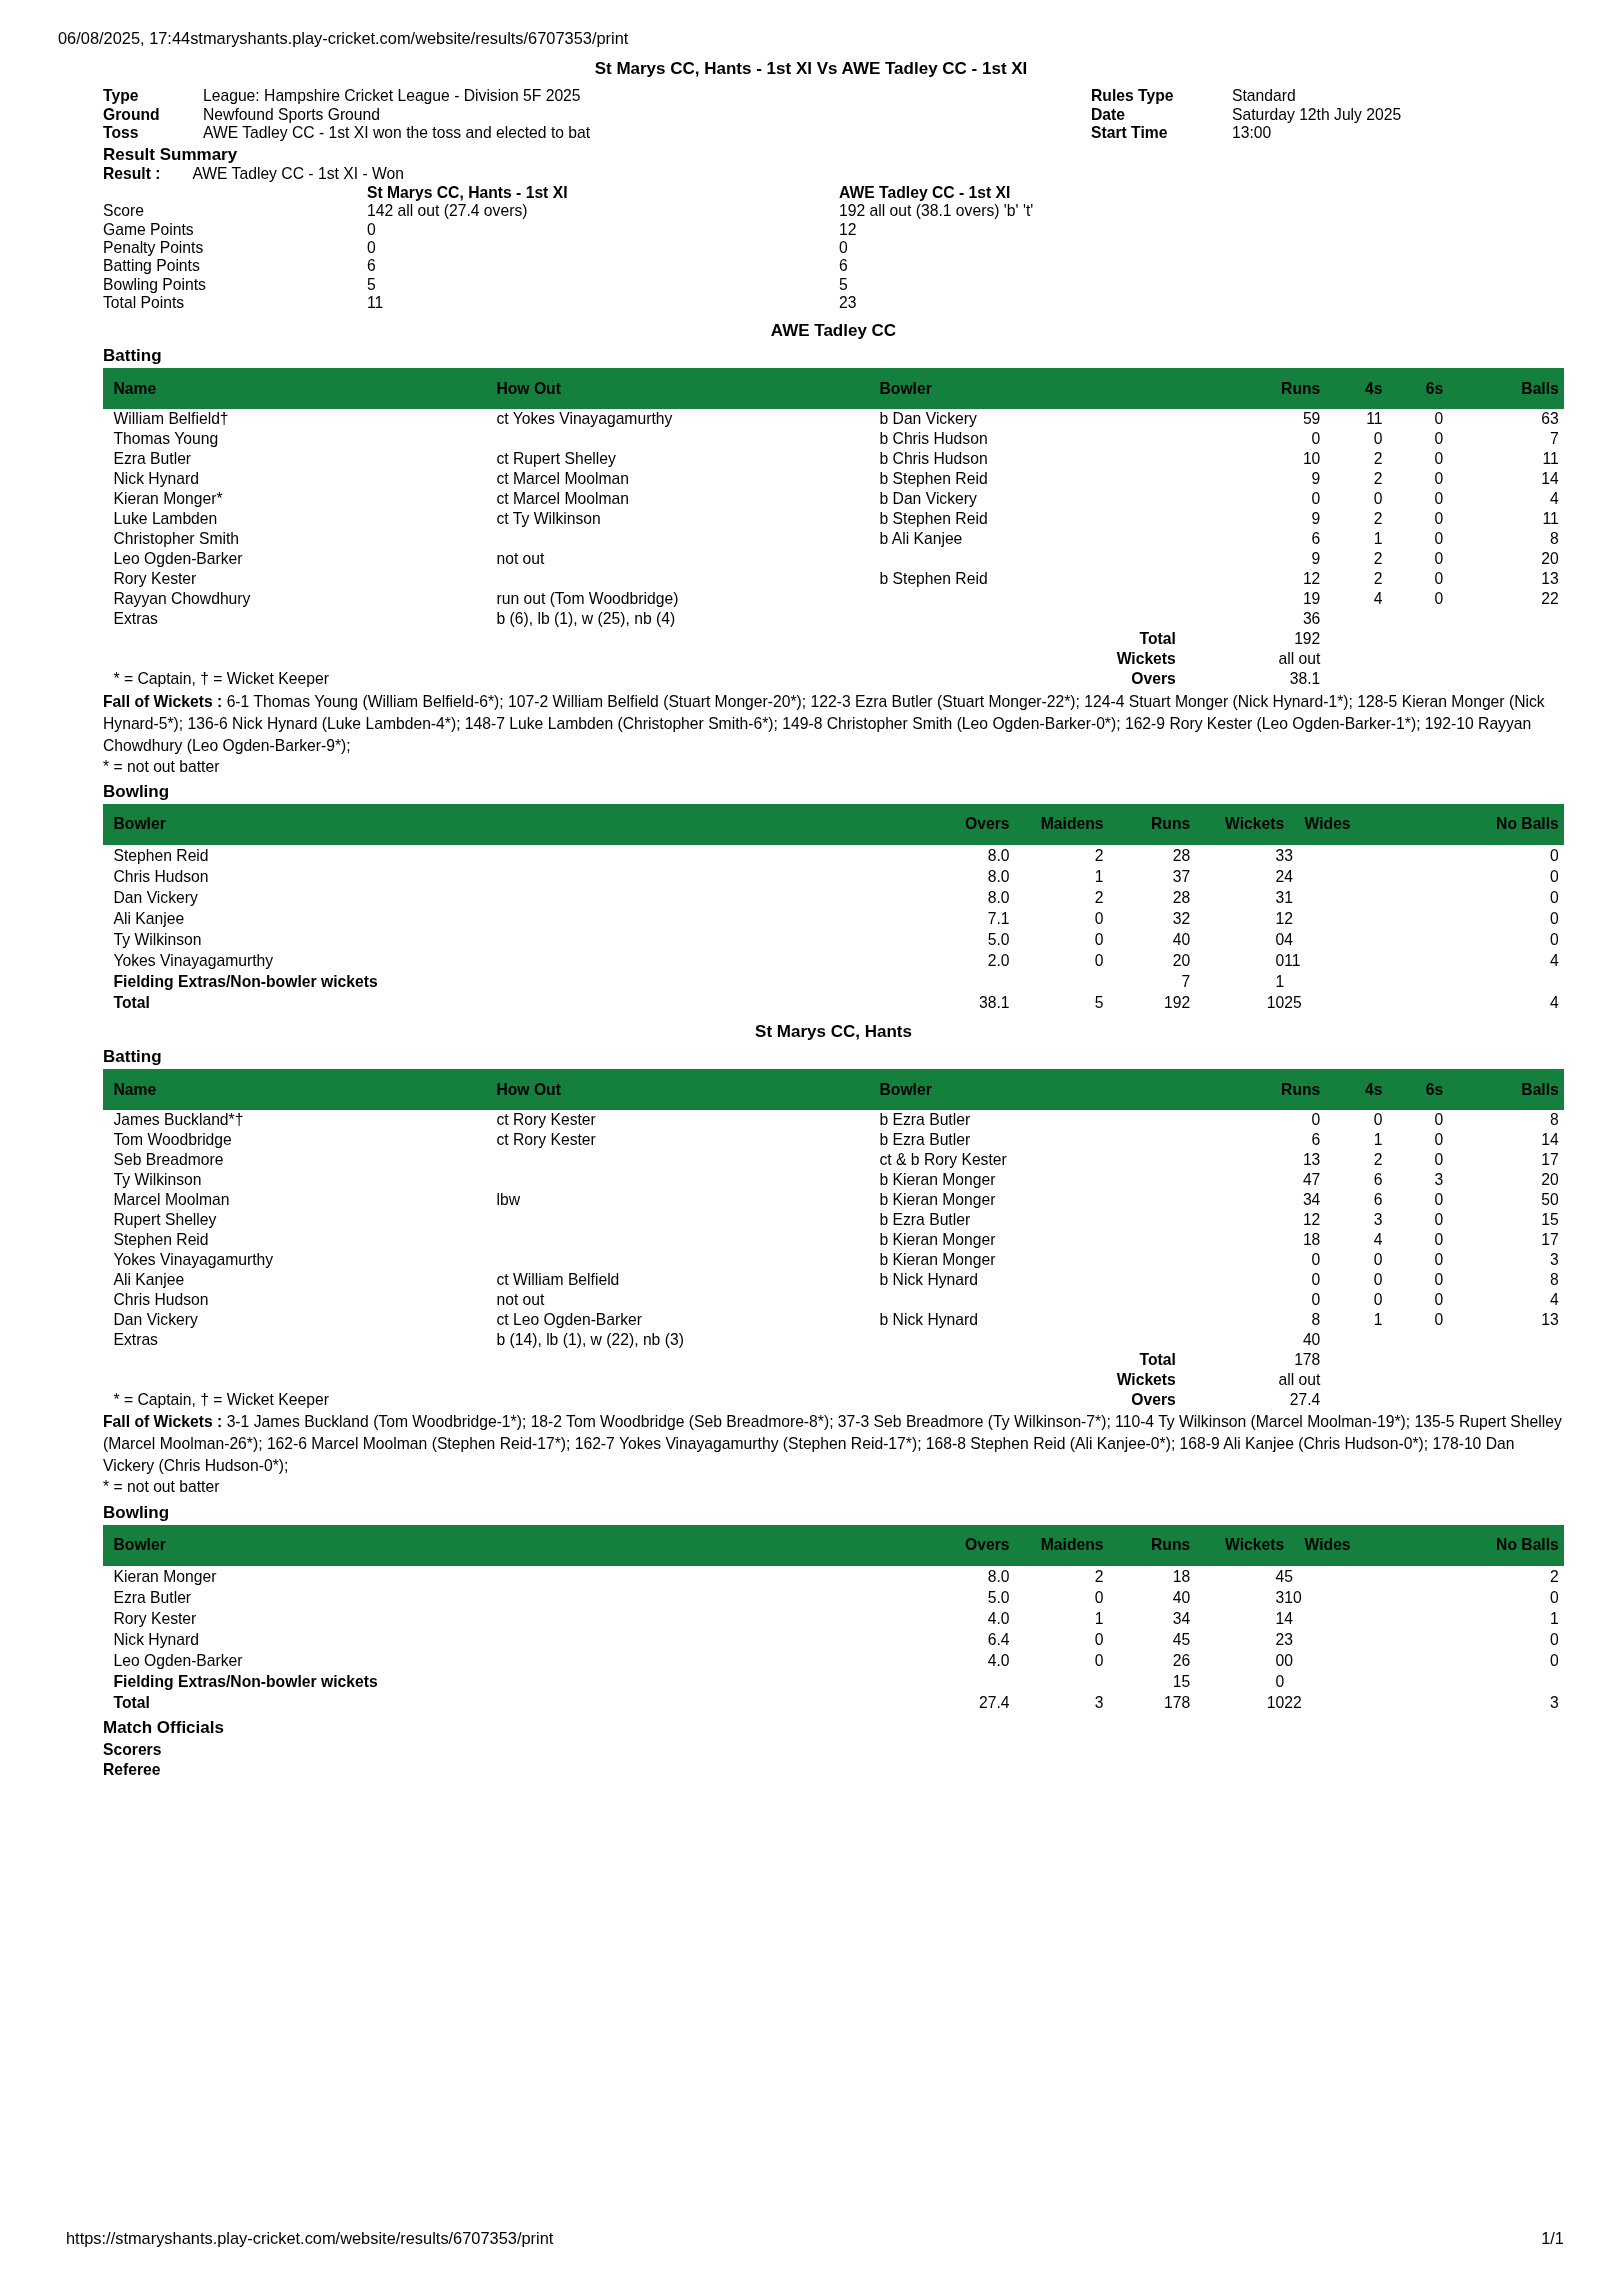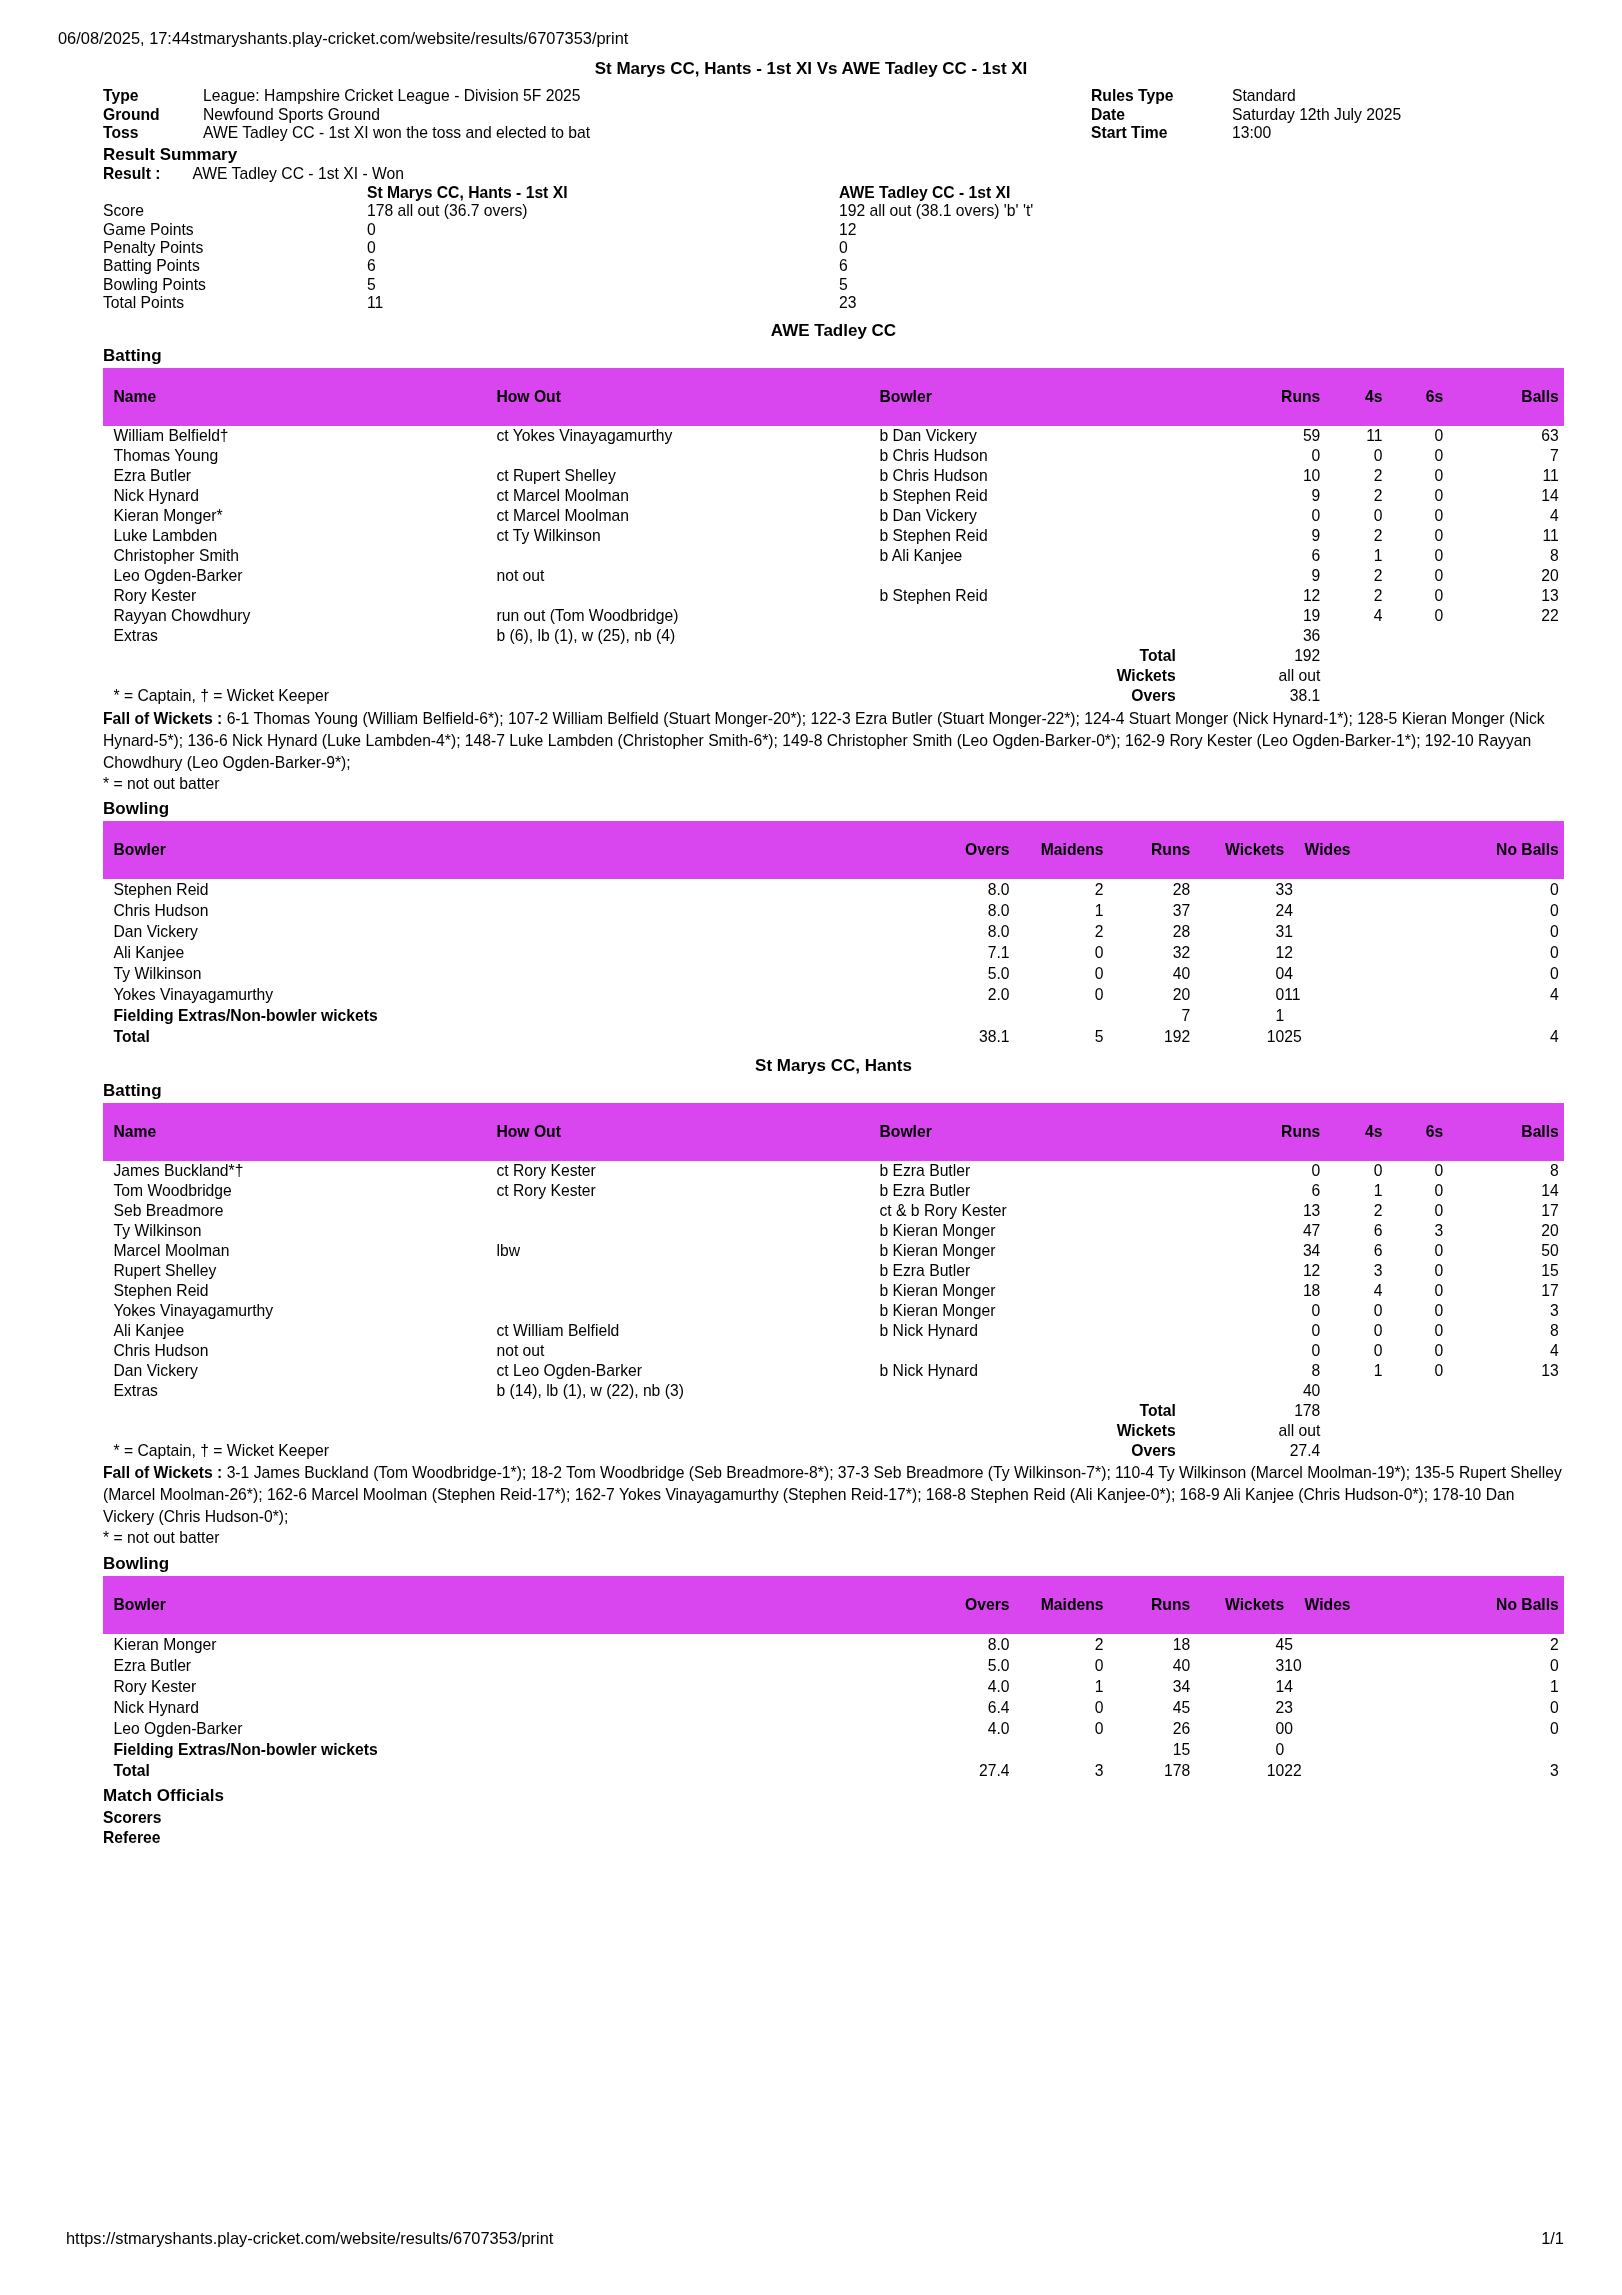--- a/index.html
+++ b/index.html
@@ -18,21 +18,21 @@
   .mi-grid .lab{font-weight:bold;}
   .rs-heading{font-weight:bold;font-size:17px;line-height:19.6px;margin-top:2.6px;}
   .result-line{line-height:19.6px;}
   .result-line .lab{font-weight:bold;}
   .result-line .val{margin-left:27.5px;}
   .rs-grid{display:grid;grid-template-columns:264px 472px auto;line-height:18.3px;}
   .rs-grid .th{font-weight:bold;}
   .team-heading{text-align:center;font-weight:bold;font-size:17px;line-height:19.6px;margin:9.2px 0 1.3px 0;}
   .sec-heading{font-weight:bold;font-size:17px;line-height:19.6px;margin:5.2px 0 2.6px 0;}
   table{width:100%;border-collapse:collapse;table-layout:fixed;}
-  thead th{background:#d946ef;height:58px;vertical-align:middle;font-weight:bold;padding:0;font-size:15.7px;}
+  thead th{background:#15803d;height:41px;vertical-align:middle;font-weight:bold;padding:0;font-size:15.7px;}
   tbody td{padding:0;line-height:20px;vertical-align:top;font-size:15.7px;}
   .bowl tbody td{line-height:21px;}
   .b{font-weight:bold;}
   
   .a-name{width:26.5%;text-align:left;padding-left:10.5px;}
   .a-how{width:26.5%;text-align:left;}
   .a-bowler{width:20.5%;text-align:left;}
   .a-runs{width:10%;text-align:right;}
   .a-4{width:4.3%;text-align:right;}
   .a-6{width:4.2%;text-align:right;}
@@ -89,21 +89,21 @@
       <span class="lab">Result :</span>
       <span class="val">AWE Tadley CC - 1st XI - Won</span>
     </div>
 
     <div class="rs-grid">
       <span></span>
       <span class="th">St Marys CC, Hants - 1st XI</span>
       <span class="th">AWE Tadley CC - 1st XI</span>
 
       <span>Score</span>
-      <span>178 all out (36.7 overs)</span>
+      <span>142 all out (27.4 overs)</span>
       <span>192 all out (38.1 overs) 'b' 't'</span>
 
       <span>Game Points</span>
       <span>0</span>
       <span>12</span>
 
       <span>Penalty Points</span>
       <span>0</span>
       <span>0</span>
 

